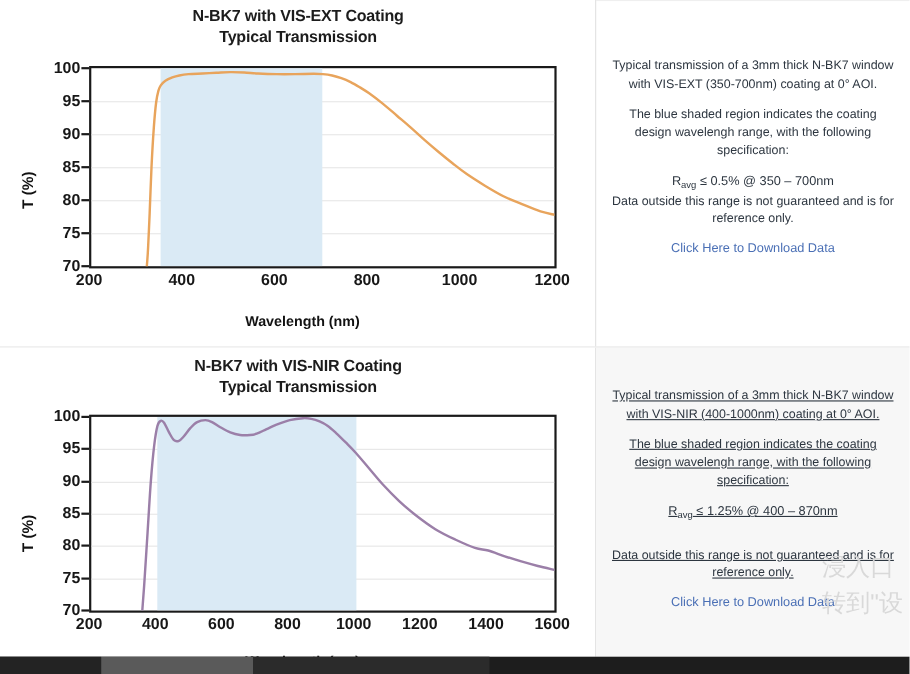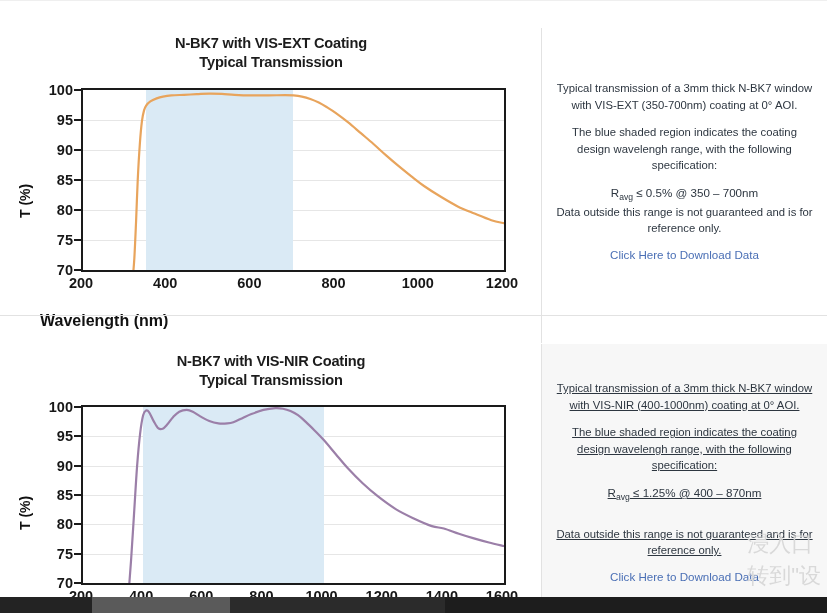--- a/index.html
+++ b/index.html
@@ -4,21 +4,21 @@
 <style>
   * { box-sizing: border-box; margin: 0; padding: 0; }
   html, body {
     width: 827px; height: 613px;
     font-family: "Liberation Sans", sans-serif;
     background: #ffffff;
     overflow: hidden;
   }
   .page { position: relative; width: 827px; height: 613px; background:#fff; }
 
-  .row { position: absolute; left: 0; width: 827px; display: flex; margin-top: 28px; }
+  .row { position: absolute; left: 0; width: 827px; display: flex; }
   .row-1 { top: 0; height: 315px; }
   .row-2 { top: 316px; height: 281px; }
 
   .chart-pane {
     position: relative;
     width: 542px; height: 100%;
     background: #ffffff;
     border-right: 1px solid #e2e2e2;
   }
   .text-pane {
@@ -49,22 +49,22 @@
   
   .plot-wrap { position: relative; }
   .ylabel {
     position: absolute;
     font-weight: bold; font-size: 14px; color:#111;
     transform: rotate(-90deg);
     transform-origin: center center;
     white-space: nowrap;
   }
   .xlabel {
-    position: absolute; width: 100%; 
-    font-weight: bold; font-size: 16px; color:#111;
+    position: absolute; width: 100%; text-align: center;
+    font-weight: bold; font-size: 13px; color:#111;
   }
   .plot-frame {
     position: absolute;
     border: 2px solid #1a1a1a;
     background: #ffffff;
     overflow: hidden;
   }
   .gridline { position:absolute; left:0; right:0; height:1px; background:#e6e6e6; }
   .band { position:absolute; top:0; bottom:0; background:#daeaf5; }
   .ytick {

